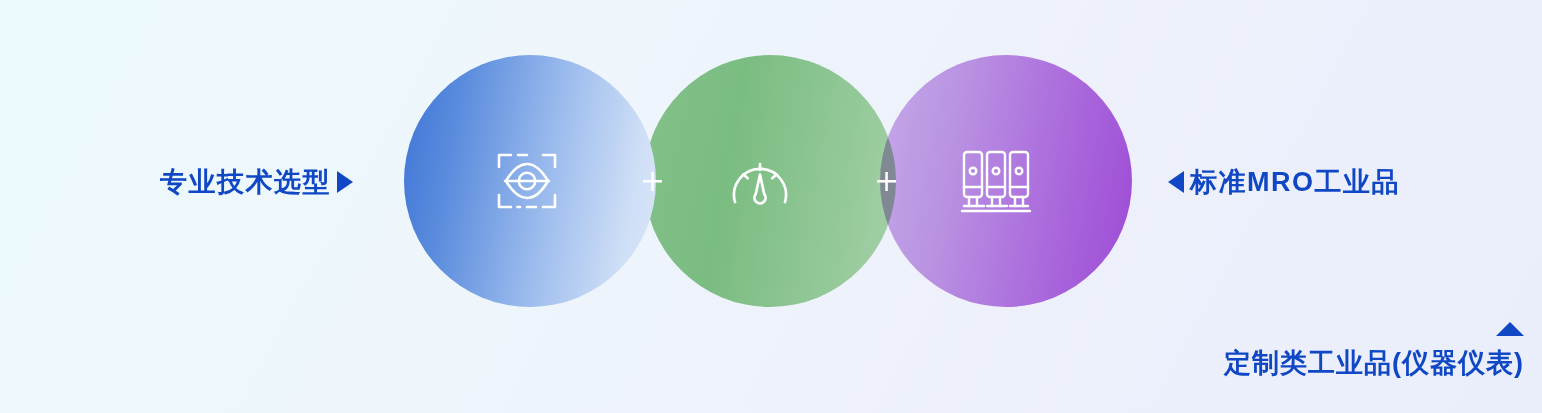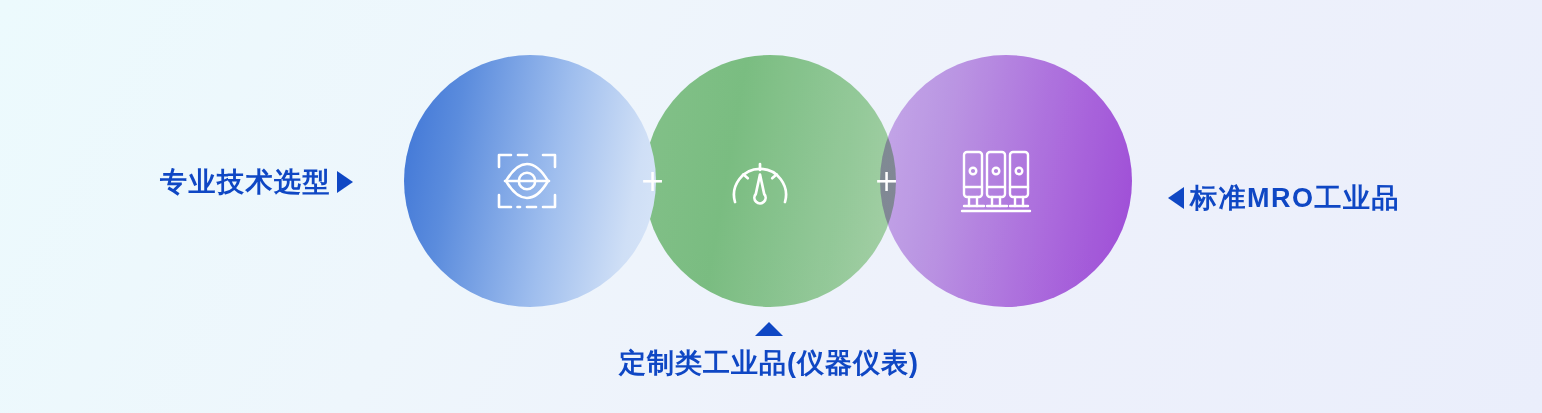--- a/index.html
+++ b/index.html
@@ -20,21 +20,21 @@
     display:flex;
     align-items:center;
     gap:6px;
     color:#0f47c4;
     font-size:27px;
     font-weight:700;
     letter-spacing:1.5px;
     white-space:nowrap;
   }
   #label-left  { left:160px; top:164px; }
-  #label-right { left:1168px; top:180px;text-align:right; }
+  #label-right { left:1168px; top:164px;text-align:right; }
 
   .tri {
     width:0; height:0;
     display:inline-block;
   }
   .tri-right { border-top:11px solid transparent; border-bottom:11px solid transparent; border-left:16px solid #0f47c4; }
   .tri-left  { border-top:11px solid transparent; border-bottom:11px solid transparent; border-right:16px solid #0f47c4; }
   .tri-up    { border-left:14px solid transparent; border-right:14px solid transparent; border-bottom:14px solid #0f47c4; }
 
   
@@ -79,25 +79,25 @@
     line-height:1;
     font-weight:400;
     font-family:"DejaVu Sans", sans-serif;
   }
   #plus-1 { left:640px; top:166px; }
   #plus-2 { left:874px; top:166px; }
 
   
   #caption-bottom {
     position:absolute;
-    left:0; right:0;
+    left:0; right:16px;
     top:322px;
     display:flex;
     flex-direction:column;
-    align-items:center;
+    align-items:flex-end;
     gap:9px;
   }
   #caption-bottom-text {
     color:#0f47c4;
     font-size:27px;
     font-weight:700;
     letter-spacing:1px;
     white-space:nowrap;
     transform:translateX(-2px);
   }

